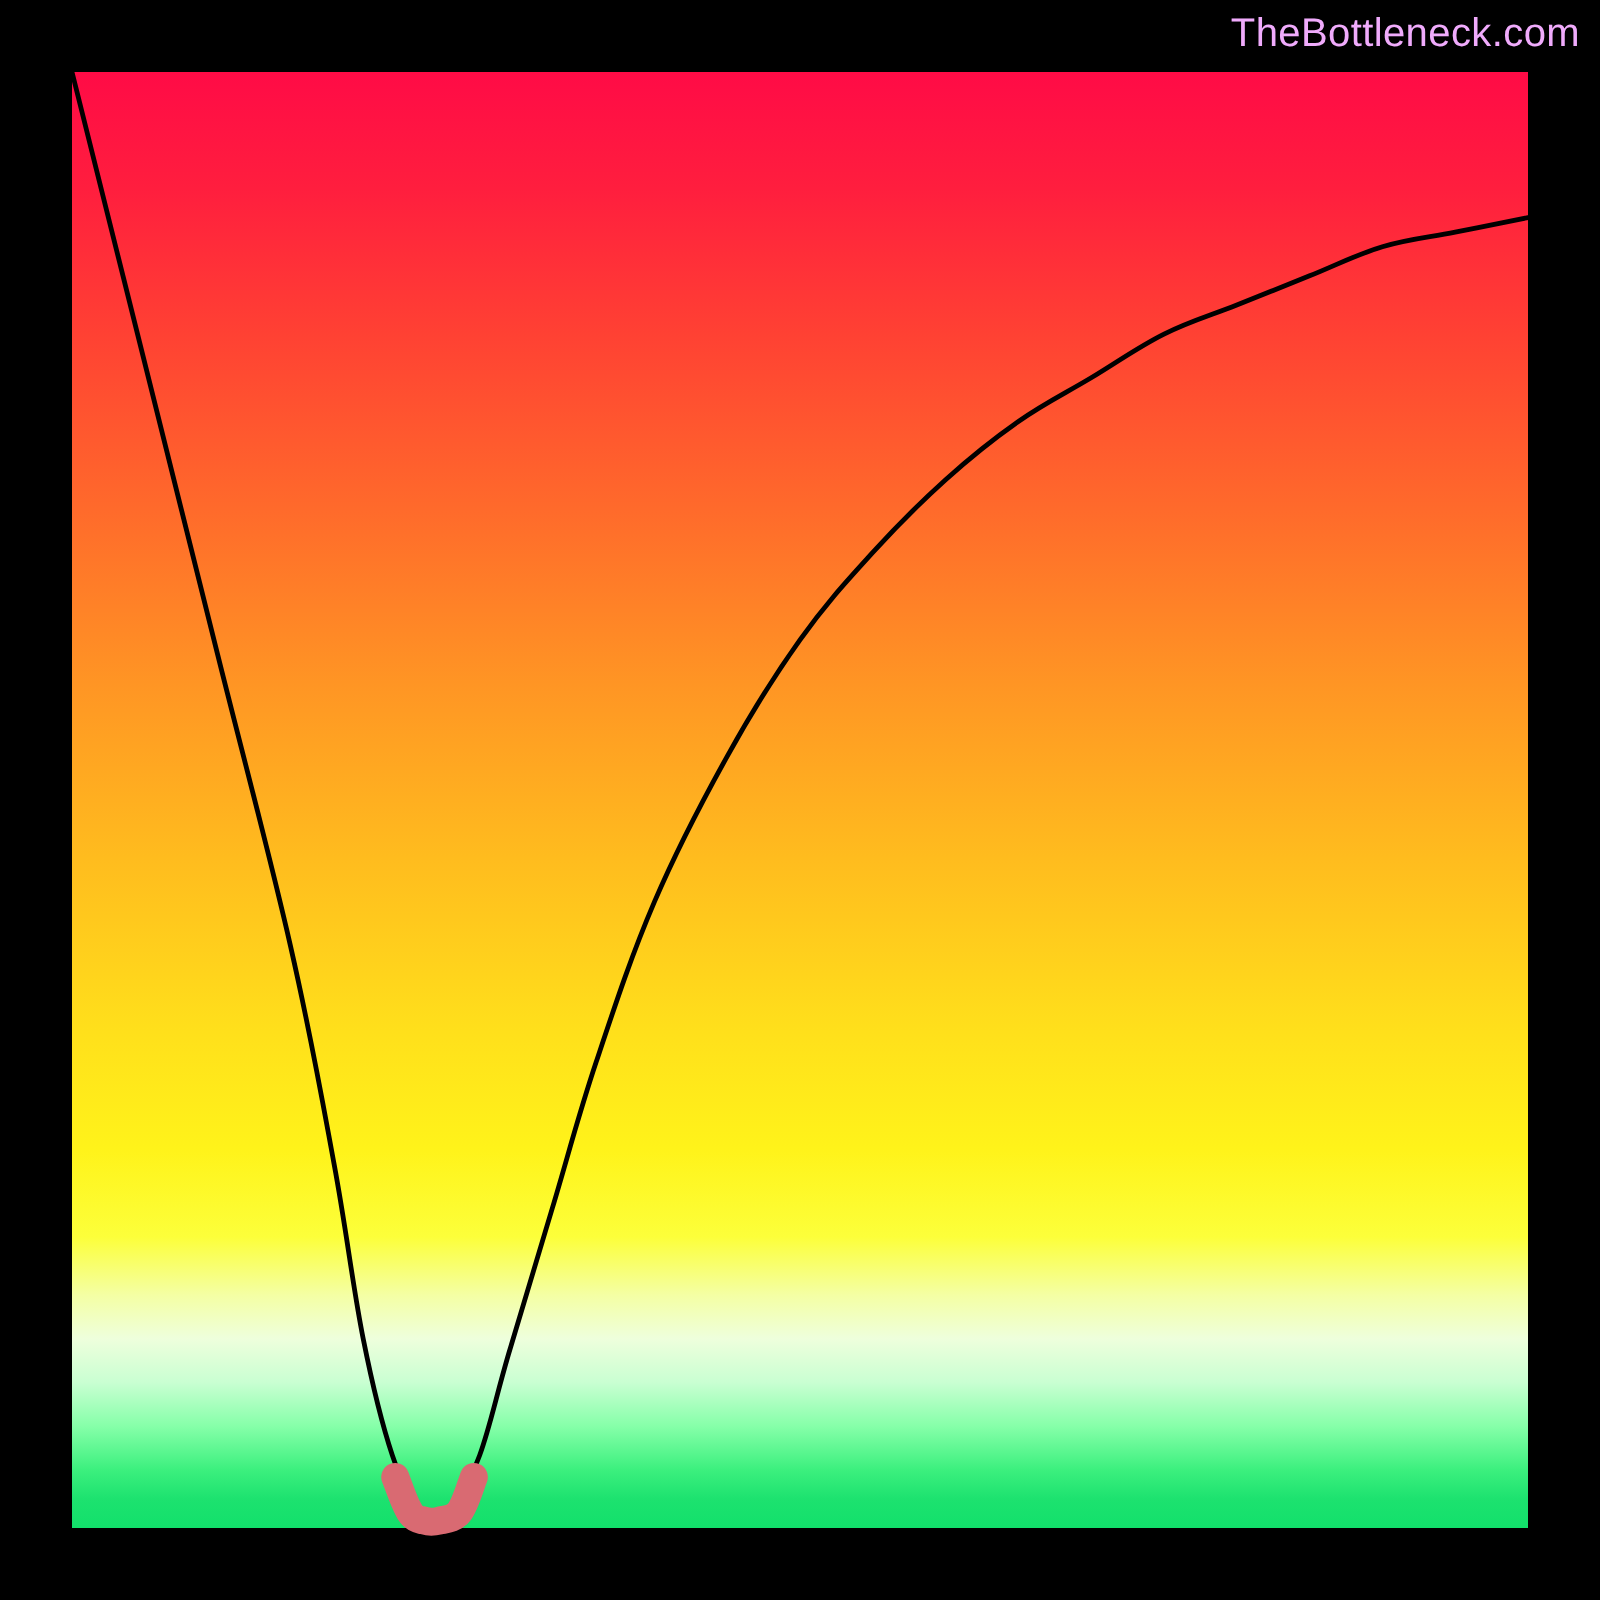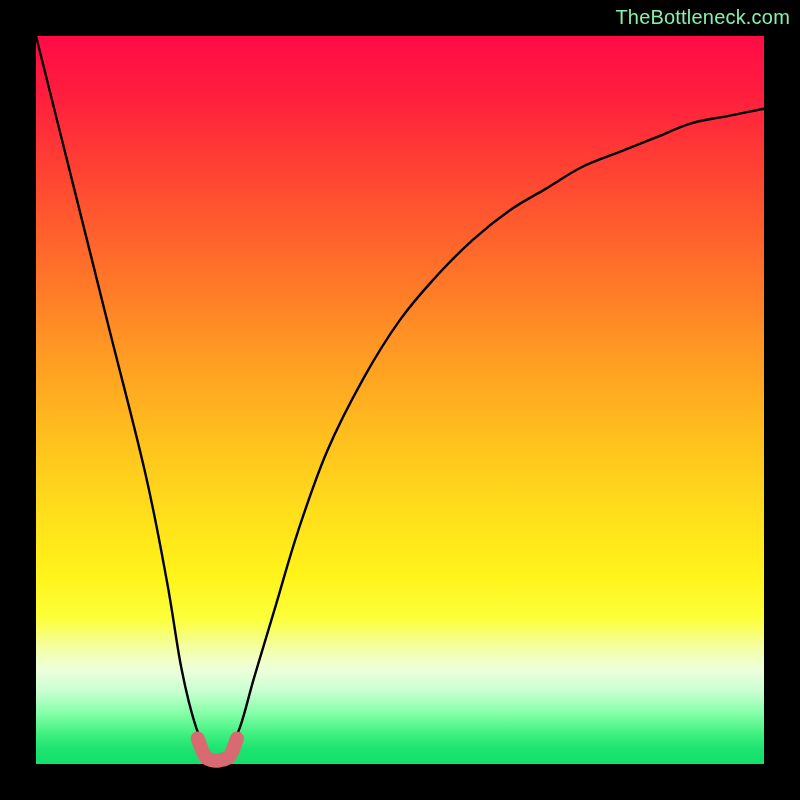--- a/index.html
+++ b/index.html
@@ -43,21 +43,21 @@
       #86ffa9 93%,
       #3cf07e 96%,
       #1de26f 98%,
       #12e06b 100%
     );
   }
   .watermark {
     position: absolute;
     top: 6px;
     right: 10px;
-    color: #86efac;
+    color: #f0abfc;
     font-size: 20px;
     font-weight: 400;
     letter-spacing: 0.2px;
     user-select: none;
   }
   svg.curves {
     position: absolute;
     left: 0;
     top: 0;
     width: 728px;

